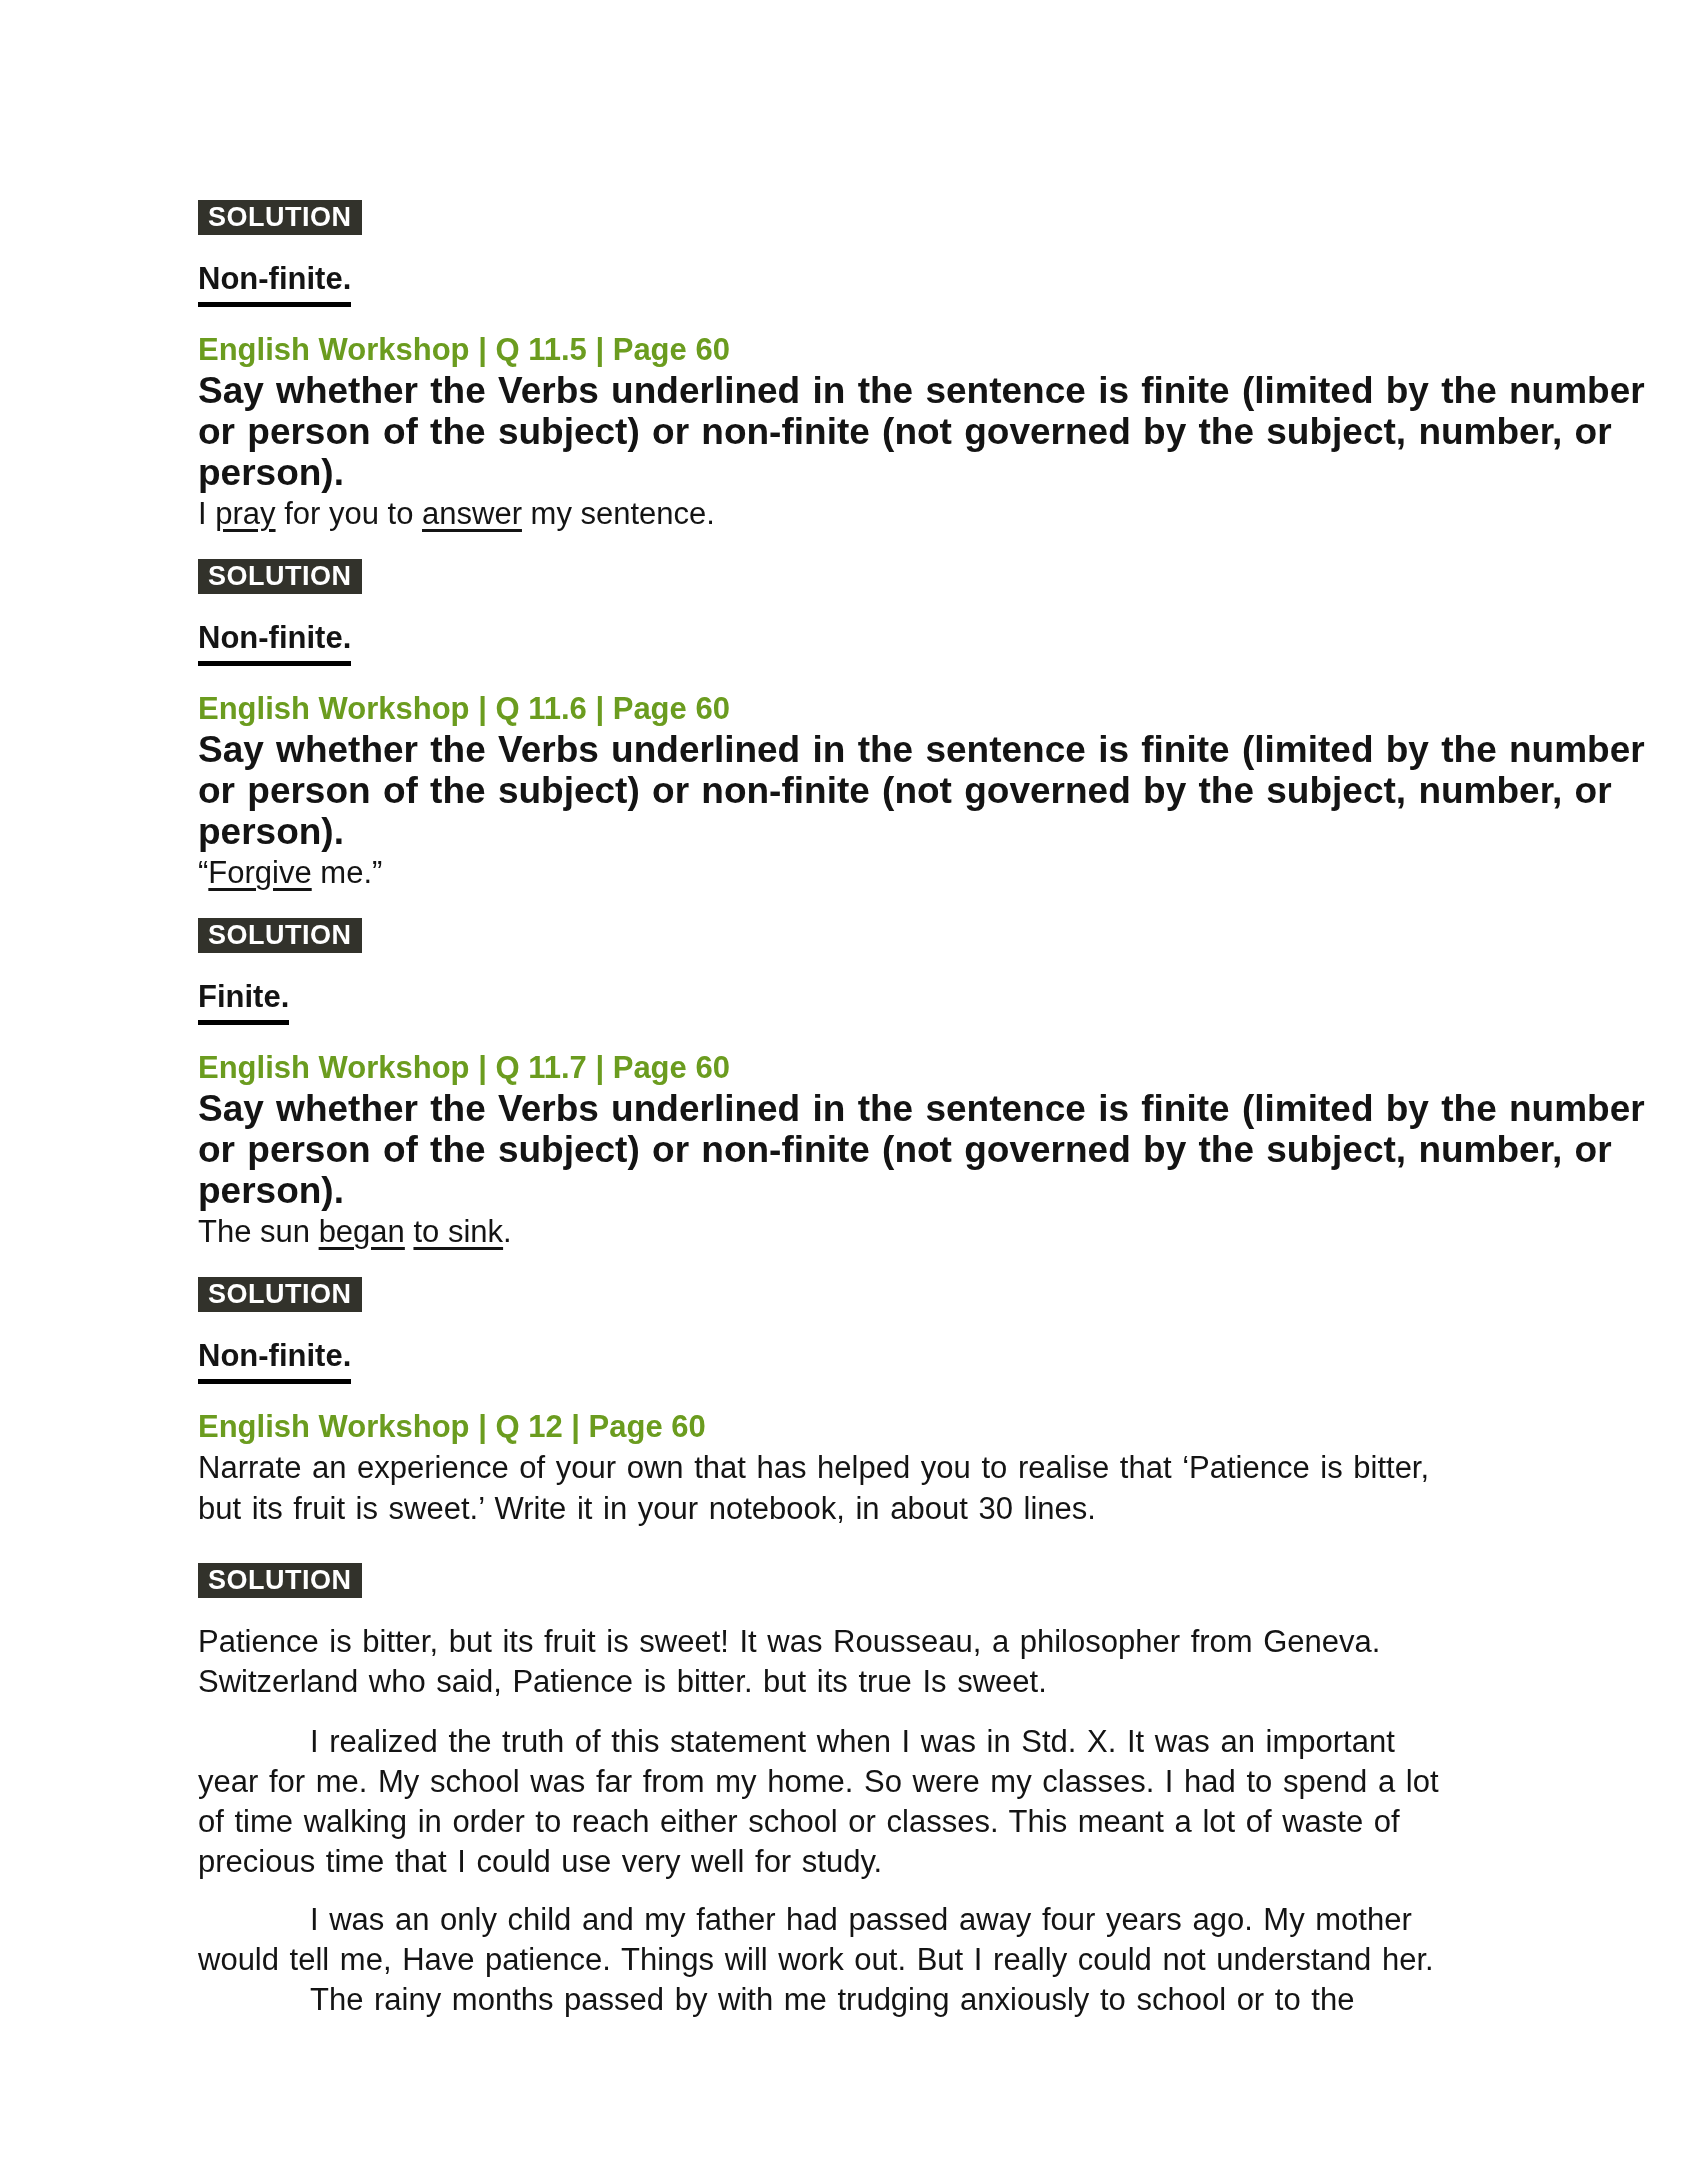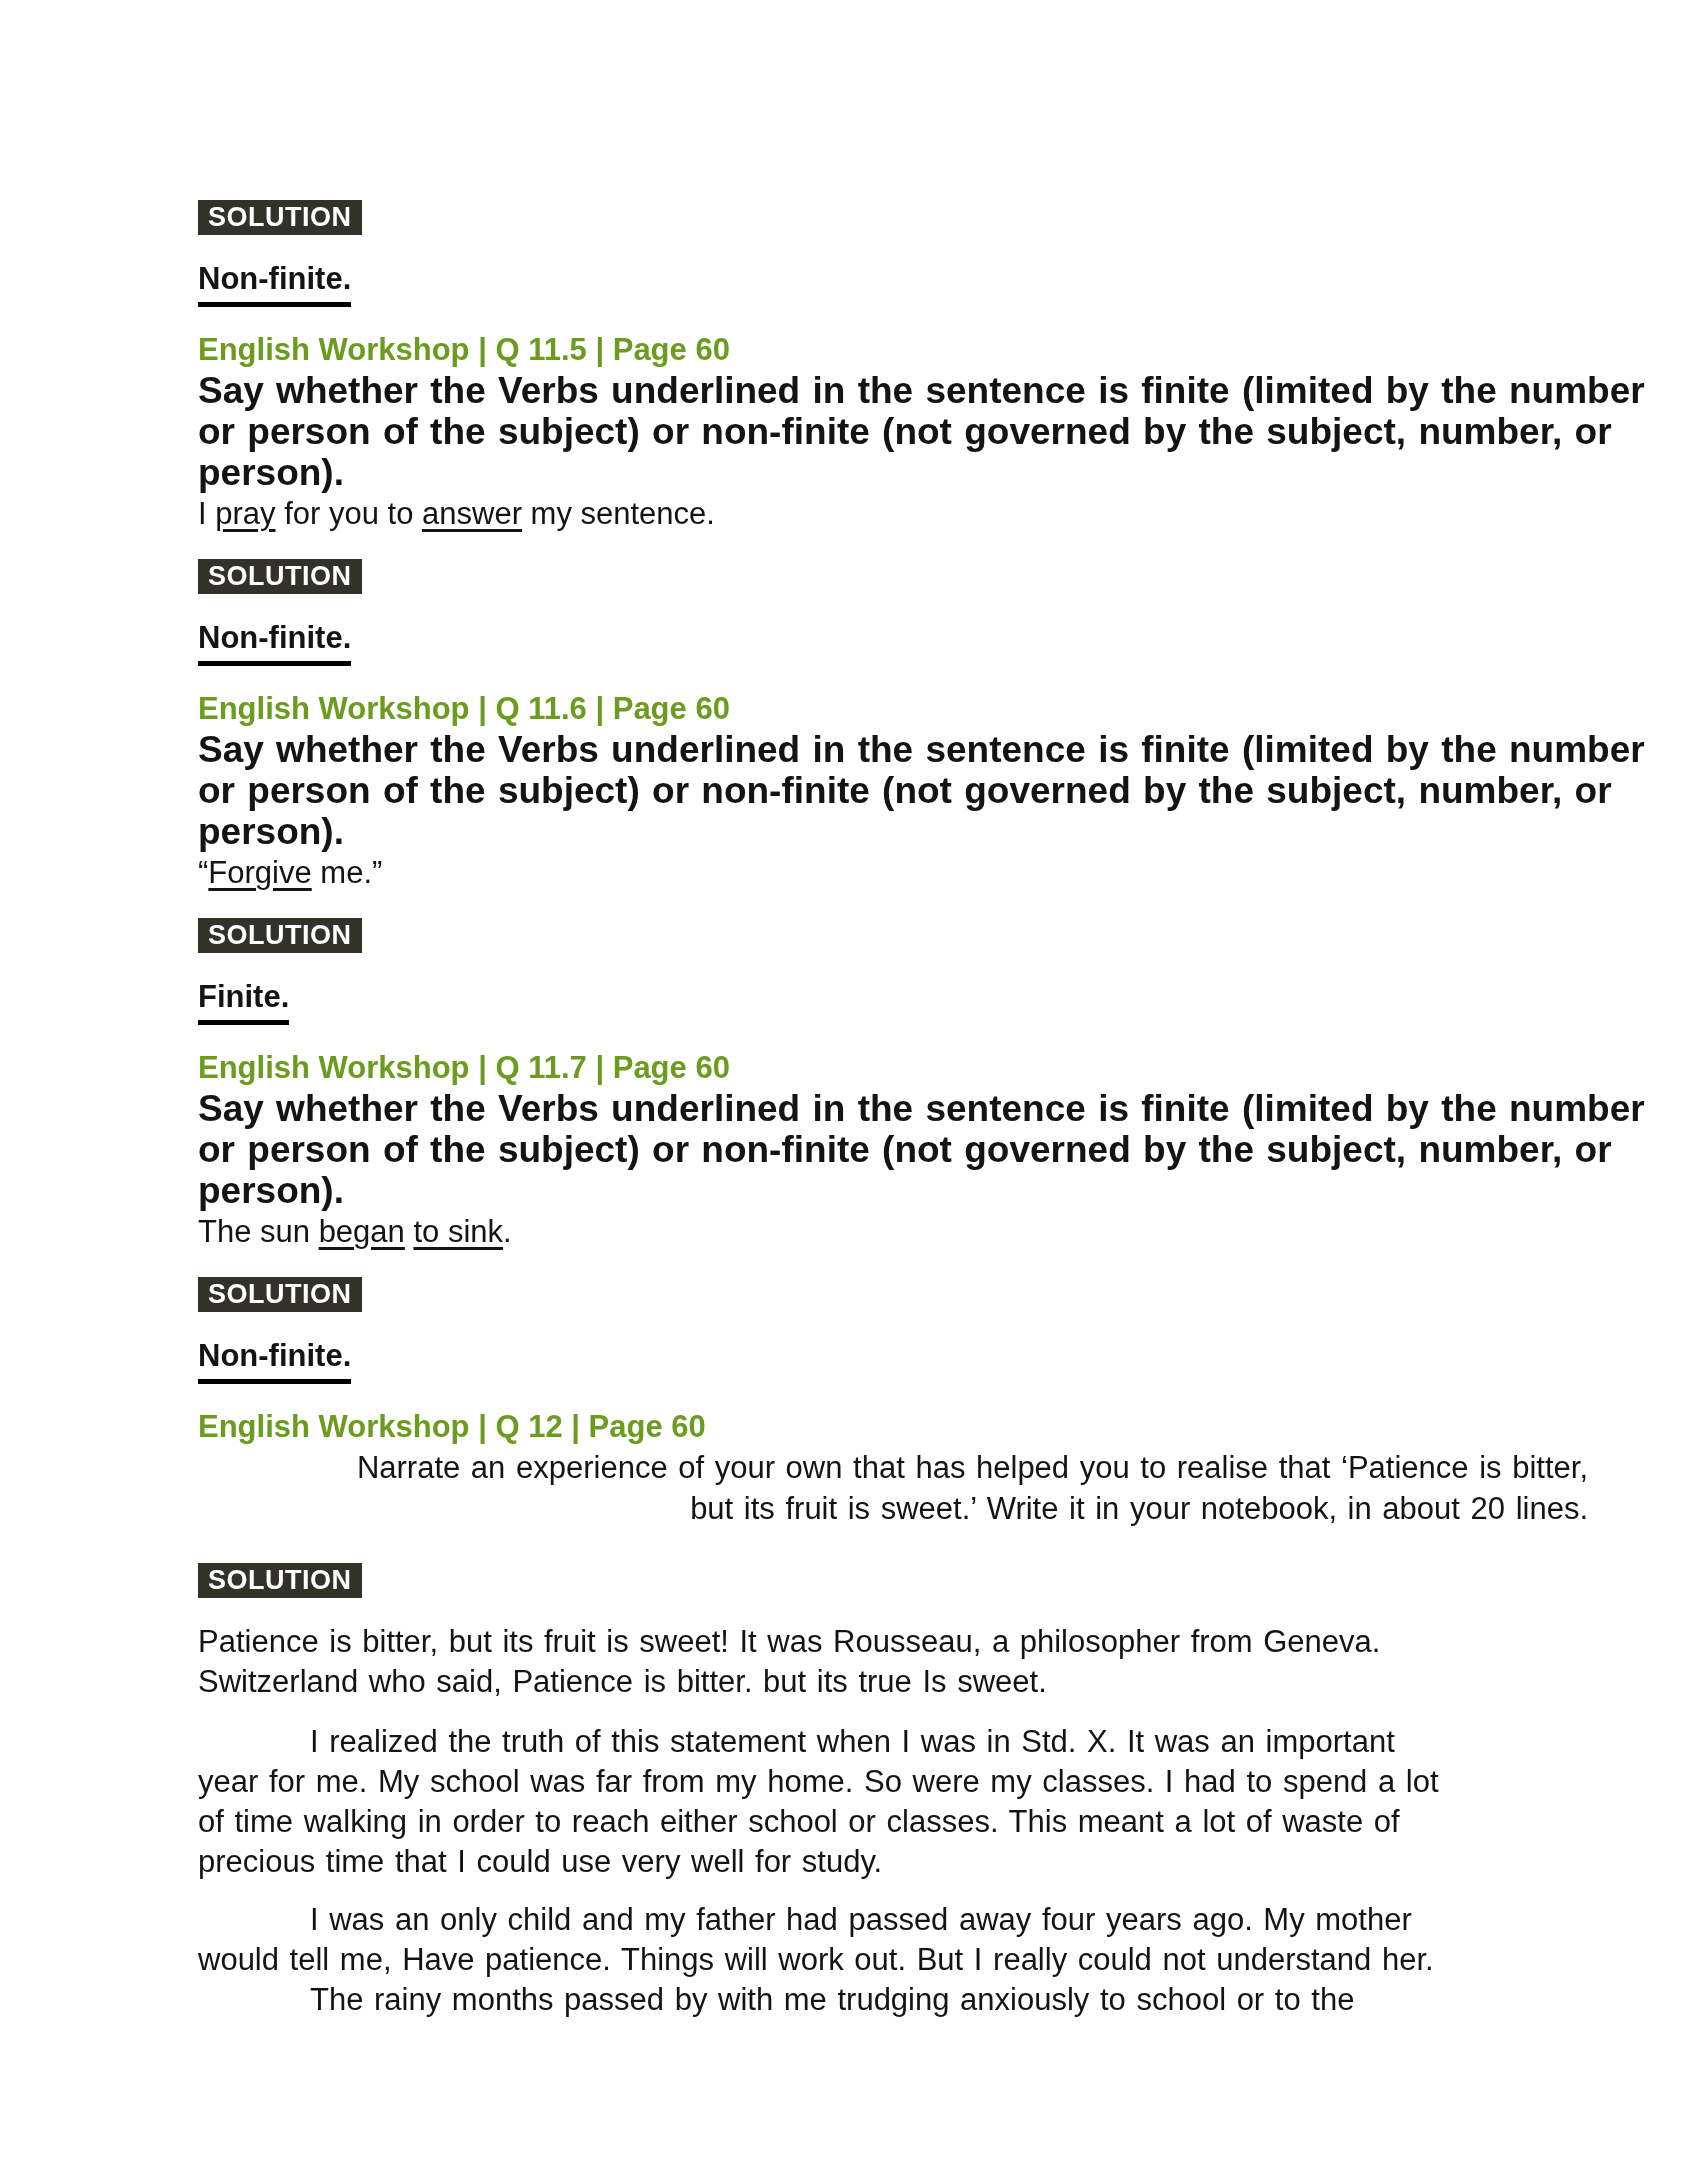--- a/index.html
+++ b/index.html
@@ -54,21 +54,20 @@
     white-space: nowrap;
     word-spacing: 2px;
   }
   
   .qline-reg {
     font-weight: 400;
     font-size: 31px;
     line-height: 41px;
     white-space: nowrap;
     word-spacing: 2px;
-    text-align: right;
   }
   .q12block { margin-bottom: 34px; }
   
   .sentence {
     font-size: 31px;
     line-height: 41px;
     margin: 0 0 25px 0;
     white-space: nowrap;
   }
   .u {
@@ -119,21 +118,21 @@
   <div class="qline">or person of the subject) or non-finite (not governed by the subject, number, or</div>
   <div class="qline">person).</div>
   <div class="sentence"><span>The sun </span><span class="u">began</span><span> </span><span class="u">to sink</span><span>.</span></div>
 
   <div class="sol-row"><span class="sol-badge">SOLUTION</span></div>
   <div class="answer"><span class="answer-u">Non-finite.</span></div>
 
   <div class="qhead">English Workshop | Q 12 | Page 60</div>
   <div class="q12block">
     <div class="qline-reg">Narrate an experience of your own that has helped you to realise that ‘Patience is bitter,</div>
-    <div class="qline-reg">but its fruit is sweet.’ Write it in your notebook, in about 20 lines.</div>
+    <div class="qline-reg">but its fruit is sweet.’ Write it in your notebook, in about 30 lines.</div>
   </div>
 
   <div class="sol-row"><span class="sol-badge">SOLUTION</span></div>
 
   <div class="para para-gap-lg">
     <div class="eline">Patience is bitter, but its fruit is sweet! It was Rousseau, a philosopher from Geneva.</div>
     <div class="eline">Switzerland who said, Patience is bitter. but its true Is sweet.</div>
   </div>
 
   <div class="para para-gap-md">

